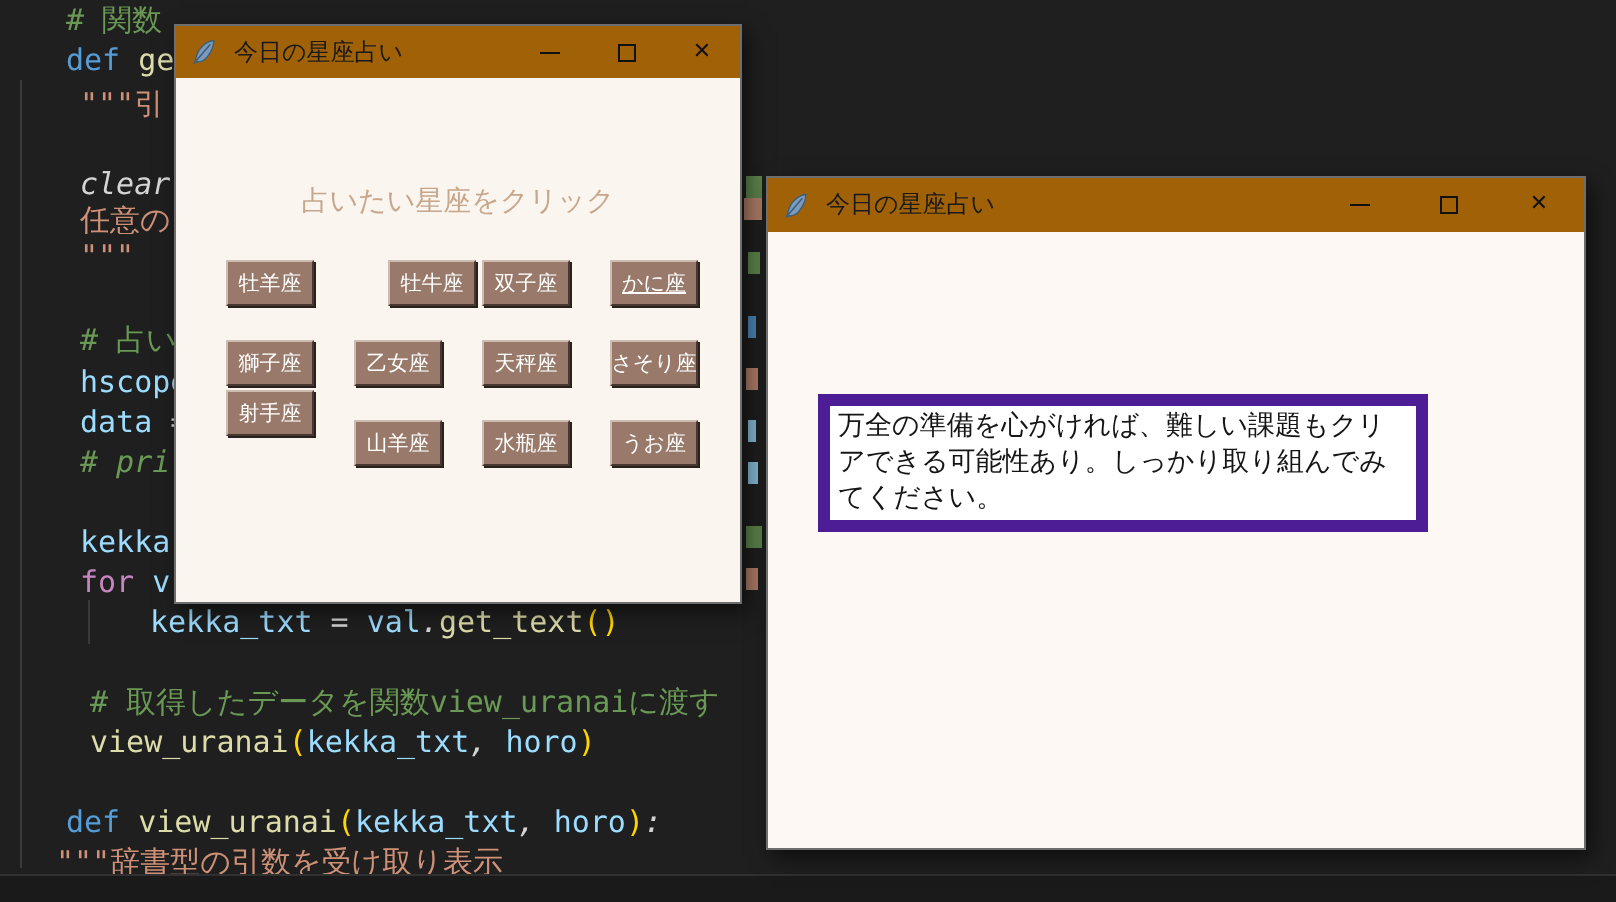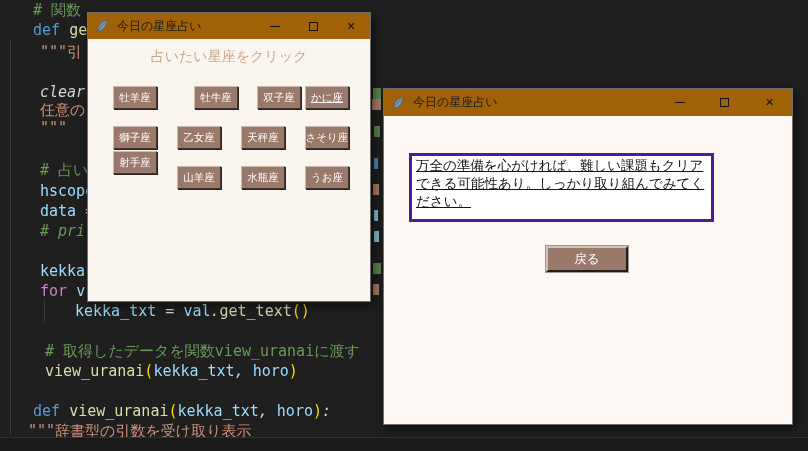--- a/index.html
+++ b/index.html
@@ -28,43 +28,43 @@
   .win-title{font-size:12px;color:#1a1a1a;margin-left:8px;flex:1;
              white-space:nowrap;overflow:hidden;}
   .feather{width:14px;height:14px;flex:0 0 auto;}
   .caption-btns{display:flex;height:100%;}
   .cap-btn{height:100%;display:flex;align-items:center;justify-content:center;
            color:#111;cursor:default;}
   .w1 .cap-btn{width:38px;} .w2 .cap-btn{width:45px;}
   .glyph-min{display:block;width:10px;height:1px;background:#111;}
   .glyph-max{display:block;width:9px;height:9px;border:1px solid #111;box-sizing:border-box;}
   .glyph-close{font-size:11px;line-height:1;}
-  .win-body{position:relative;width:100%;height:calc(100% - 26px);}
+  .win-body{position:relative;width:100%;height:calc(100% - 26px);margin-top:44px;}
 
   
   .w1{left:87px;top:12px;width:284px;height:290px;}
   .w1-heading{position:absolute;left:0;top:9px;width:100%;text-align:center;
               font-size:14px;color:#c7a78c;}
   .zodiac-btn{position:absolute;width:44px;height:23px;background:#997a6a;color:#fff;
               font-size:10.5px;display:flex;align-items:center;justify-content:center;
               border-top:1px solid #cfbcb1;border-left:1px solid #cfbcb1;
               border-right:1px solid #463831;border-bottom:1px solid #463831;
               box-shadow:1px 1px 0 #2b211c;box-sizing:border-box;cursor:pointer;
               font-family:"Liberation Sans",sans-serif;white-space:nowrap;overflow:hidden;padding:0 1px;}
 
   
   .w2{left:383px;top:88px;width:410px;height:337px;background:#fdf8f3;}
   .w2 .titlebar{height:27px;}
   .w2 .win-body{height:calc(100% - 27px);}
   .w2-heading{position:absolute;left:0;top:11px;width:100%;text-align:center;
               font-size:13px;color:#2f2f2f;}
   .result-box{position:absolute;left:25px;top:37px;width:305px;height:69px;
-              background:#ffffff;border:3px solid #4c1d95;box-sizing:border-box;
+              background:#ffffff;border:6px solid #4c1d95;box-sizing:border-box;
               font-size:13.5px;line-height:18px;color:#151515;padding:1px 4px;
-              overflow:hidden;text-decoration:underline;}
+              overflow:hidden;}
   .back-btn{position:absolute;left:162px;top:130px;width:82px;height:26px;
             background:#997a6a;color:#fff;font-size:12.5px;
             display:flex;align-items:center;justify-content:center;
             border-top:2px solid #d2c2b8;border-left:2px solid #d2c2b8;
             border-right:2px solid #241b16;border-bottom:2px solid #241b16;
             box-shadow:0 0 0 1px #9a9a9a;box-sizing:border-box;cursor:pointer;
             font-family:"Liberation Sans",sans-serif;}
 </style>
 </head>
 <body>
@@ -124,21 +124,21 @@
         <span class="cap-btn">
             <span class="glyph-close">✕</span>
           </span>
       </span>
     </header>
     <div class="win-body">
       <div class="w1-heading">占いたい星座をクリック</div>
       <div>
           <div class="zodiac-btn" style="left: 25px; top: 47px;">牡羊座</div>
           <div class="zodiac-btn" style="left: 106px; top: 47px;">牡牛座</div>
-          <div class="zodiac-btn" style="left: 169px; top: 47px;">双子座</div>
+          <div class="zodiac-btn" style="left: 153px; top: 47px;">双子座</div>
           <div class="zodiac-btn" style="left: 217px; top: 47px; text-decoration: underline;">かに座</div>
           <div class="zodiac-btn" style="left: 25px; top: 87px;">獅子座</div>
           <div class="zodiac-btn" style="left: 89px; top: 87px;">乙女座</div>
           <div class="zodiac-btn" style="left: 153px; top: 87px;">天秤座</div>
           <div class="zodiac-btn" style="left: 217px; top: 87px;">さそり座</div>
           <div class="zodiac-btn" style="left: 25px; top: 112px;">射手座</div>
           <div class="zodiac-btn" style="left: 89px; top: 127px;">山羊座</div>
           <div class="zodiac-btn" style="left: 153px; top: 127px;">水瓶座</div>
           <div class="zodiac-btn" style="left: 217px; top: 127px;">うお座</div>
         </div>
@@ -159,17 +159,16 @@
         <span class="cap-btn">
             <span class="glyph-max"></span>
           </span>
         <span class="cap-btn">
             <span class="glyph-close">✕</span>
           </span>
       </span>
     </header>
     <div class="win-body">
       <div class="result-box">万全の準備を心がければ、難しい課題もクリアできる可能性あり。しっかり取り組んでみてください。</div>
-      <div class="back-btn">戻る</div>
     </div>
   </section>
 
 </div>
 
 </body></html>

